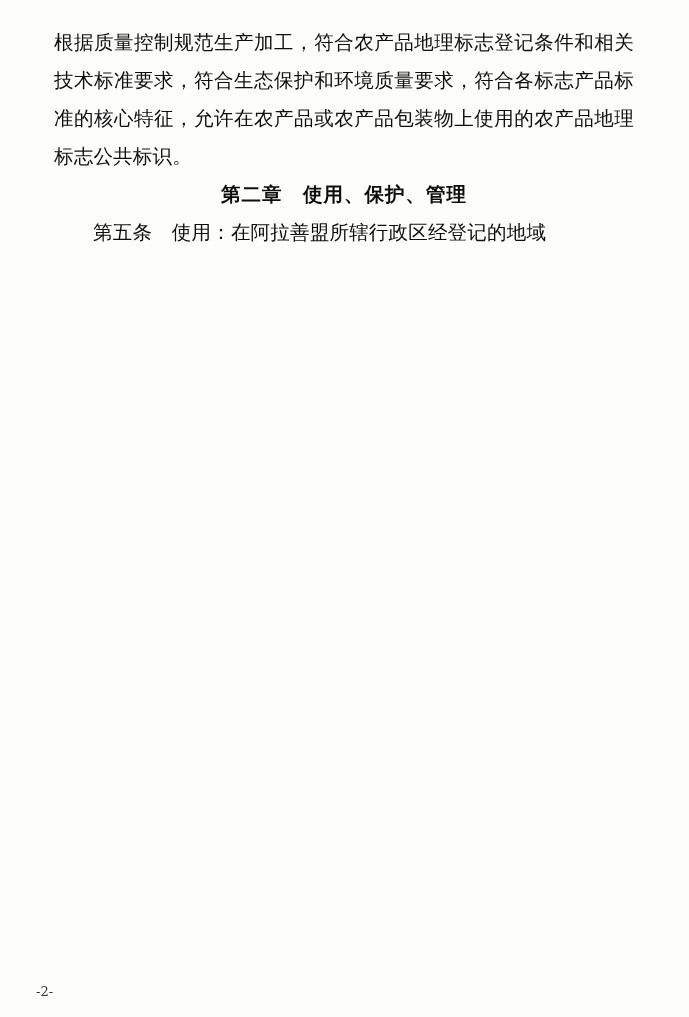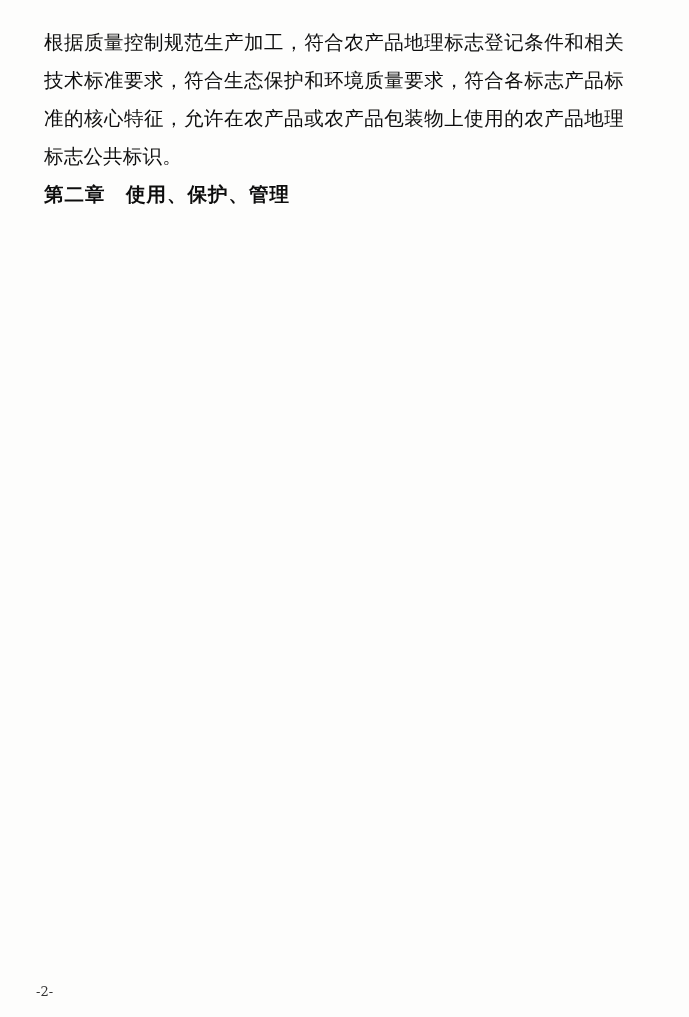--- a/index.html
+++ b/index.html
@@ -13,41 +13,42 @@
   .page {
     position: relative;
     width: 689px;
     height: 1017px;
     background: #fdfdfc;
     overflow: hidden;
     box-sizing: border-box;
   }
   .content {
     position: absolute;
-    left: 44px;
+    left: 54px;
     top: 24px;
     width: 580px;
   }
   .para {
     font-size: 19.5px;
     line-height: 38px;
     color: #0d0d0d;
     text-align: justify;
     text-justify: inter-ideograph;
     margin: 0 0 0 0;
     letter-spacing: 0.2px;
     font-family: "DejaVu Serif", "Liberation Serif", serif;
   }
   .indent {
     text-indent: 39px;
   }
   .chapter-heading {
     font-size: 19.5px;
     line-height: 38px;
     color: #0d0d0d;
+    text-align: center;
     font-weight: bold;
     font-family: "DejaVu Sans", "Liberation Sans", sans-serif;
     letter-spacing: 1px;
   }
   .footer {
     position: absolute;
     left: 36px;
     bottom: 18px;
     font-size: 13px;
     color: #333333;
@@ -65,18 +66,19 @@
   <div class="page-body">
     <div class="content">
 
       <p class="para">根据质量控制规范生产加工，符合农产品地理标志登记条件和相关技术标准要求，符合生态保护和环境质量要求，符合各标志产品标准的核心特征，允许在农产品或农产品包装物上使用的农产品地理标志公共标识。</p>
 
 
 
 
       <div class="chapter-heading">第二章　使用、保护、管理</div>
 
+      <p class="para indent">第五条　使用：在阿拉善盟所辖行政区经登记的地域</p>
 
     </div>
 
     <div class="footer">-2-</div>
   </div>
 </div>
 
 </body></html>

